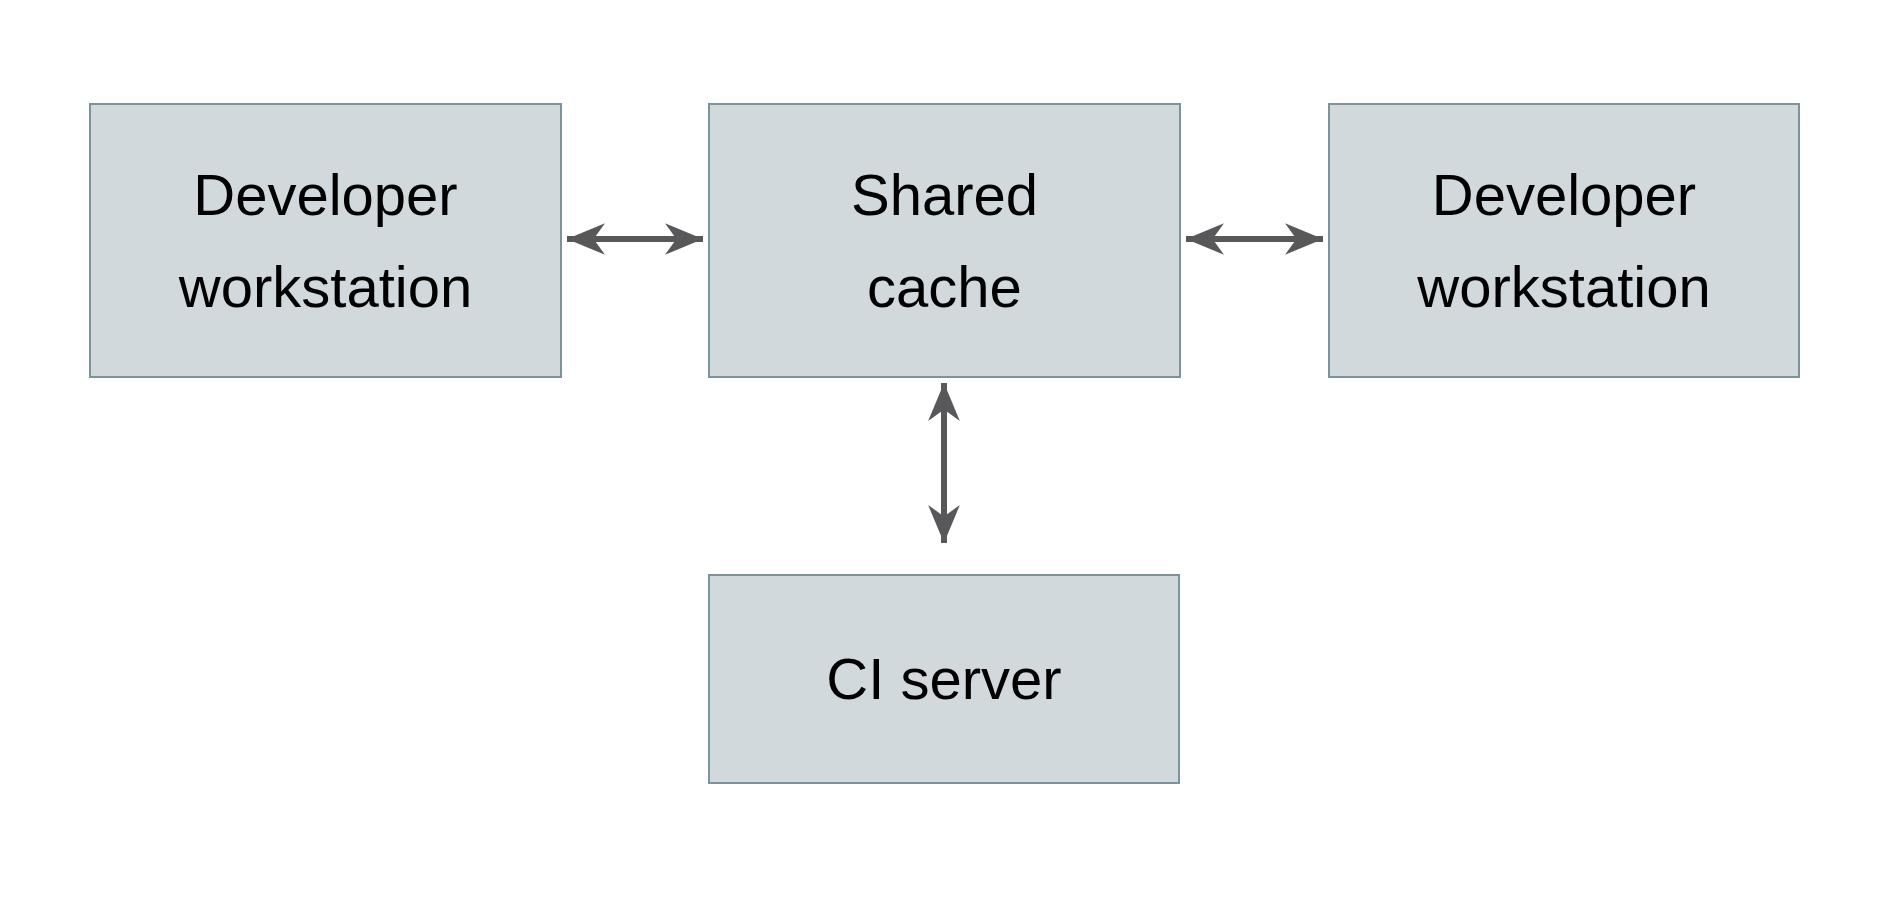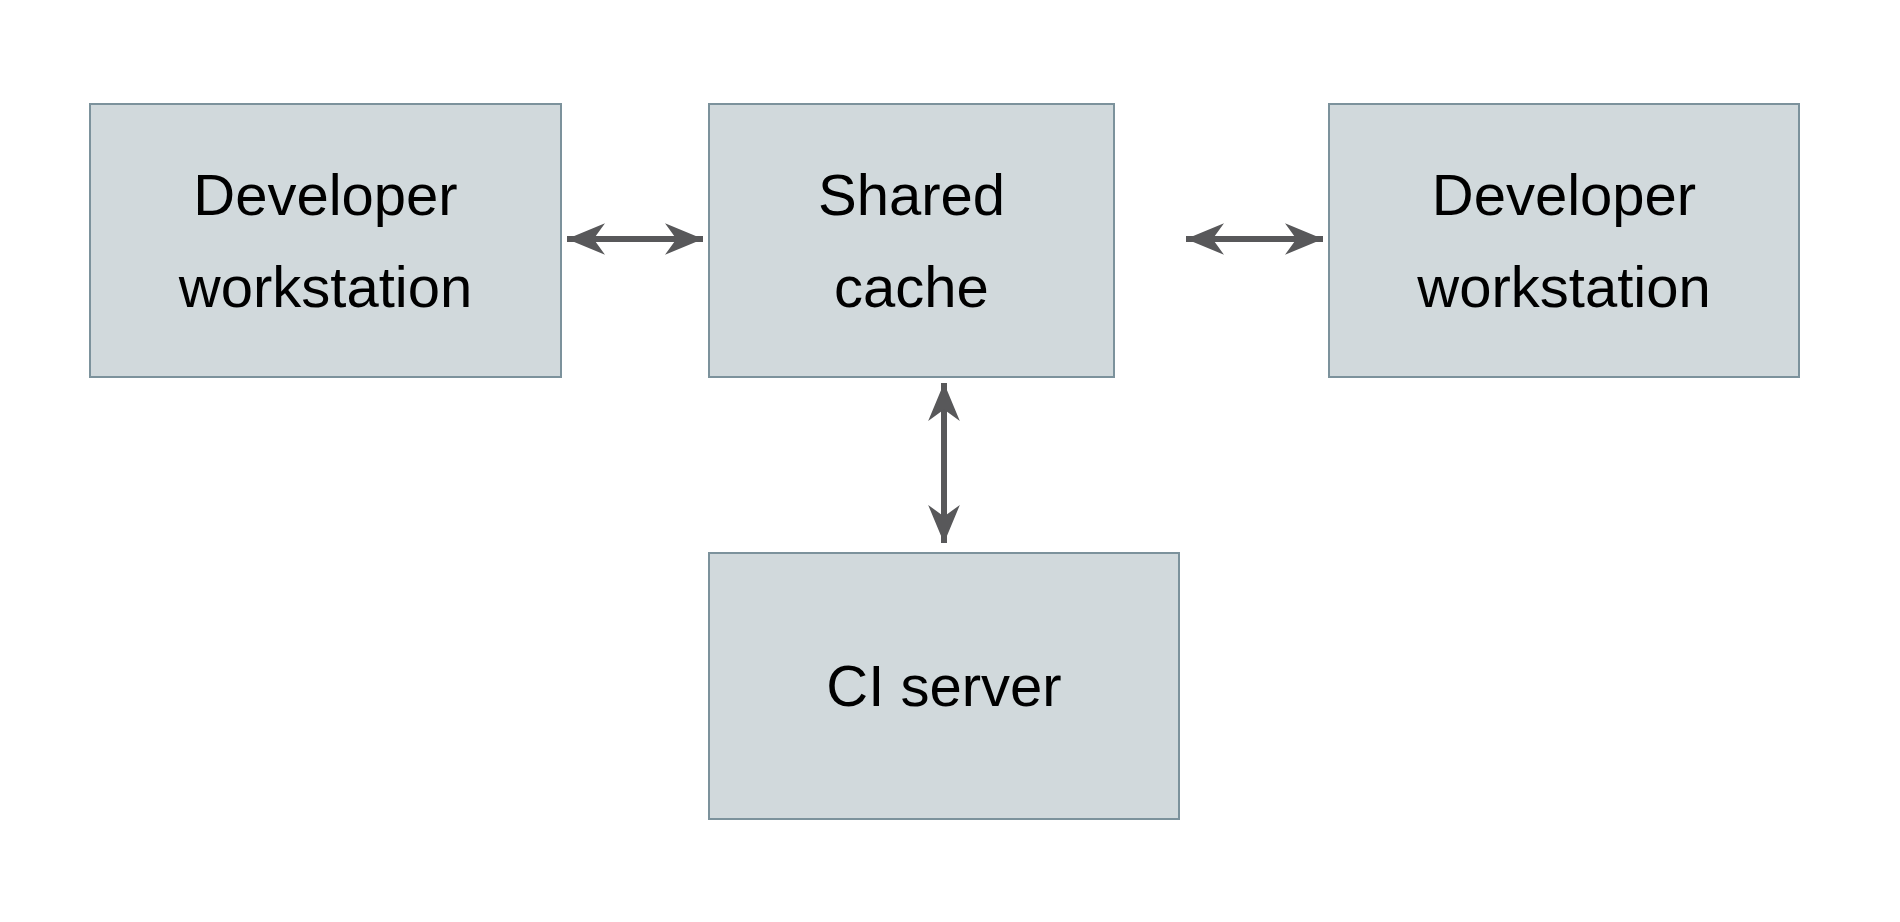--- a/index.html
+++ b/index.html
@@ -49,31 +49,31 @@
 </head>
 <body>
 
 <div class="canvas">
 
   <div class="node" style="left:89px; top:103px; width:473px; height:275px;">
     <span class="label">Developer
 workstation</span>
   </div>
 
-  <div class="node" style="left:708px; top:103px; width:407px; height:275px;">
+  <div class="node" style="left:708px; top:103px; width:473px; height:275px;">
     <span class="label">Shared
 cache</span>
   </div>
 
   <div class="node" style="left:1328px; top:103px; width:472px; height:275px;">
     <span class="label">Developer
 workstation</span>
   </div>
 
-  <div class="node" style="left:708px; top:552px; width:472px; height:268px;">
+  <div class="node" style="left:708px; top:574px; width:472px; height:210px;">
     <span class="label">CI server</span>
   </div>
 
   <svg class="edges" width="1900" height="922" viewBox="0 0 1900 922">
     <defs>
       <marker id="barb" viewBox="0 0 12 10" refX="12" refY="5" markerWidth="38" markerHeight="34" markerUnits="userSpaceOnUse" orient="auto-start-reverse">
         <path d="M 0 0 L 12 5 L 0 10 L 3.6 5 Z"></path>
       </marker>
     </defs>
 

